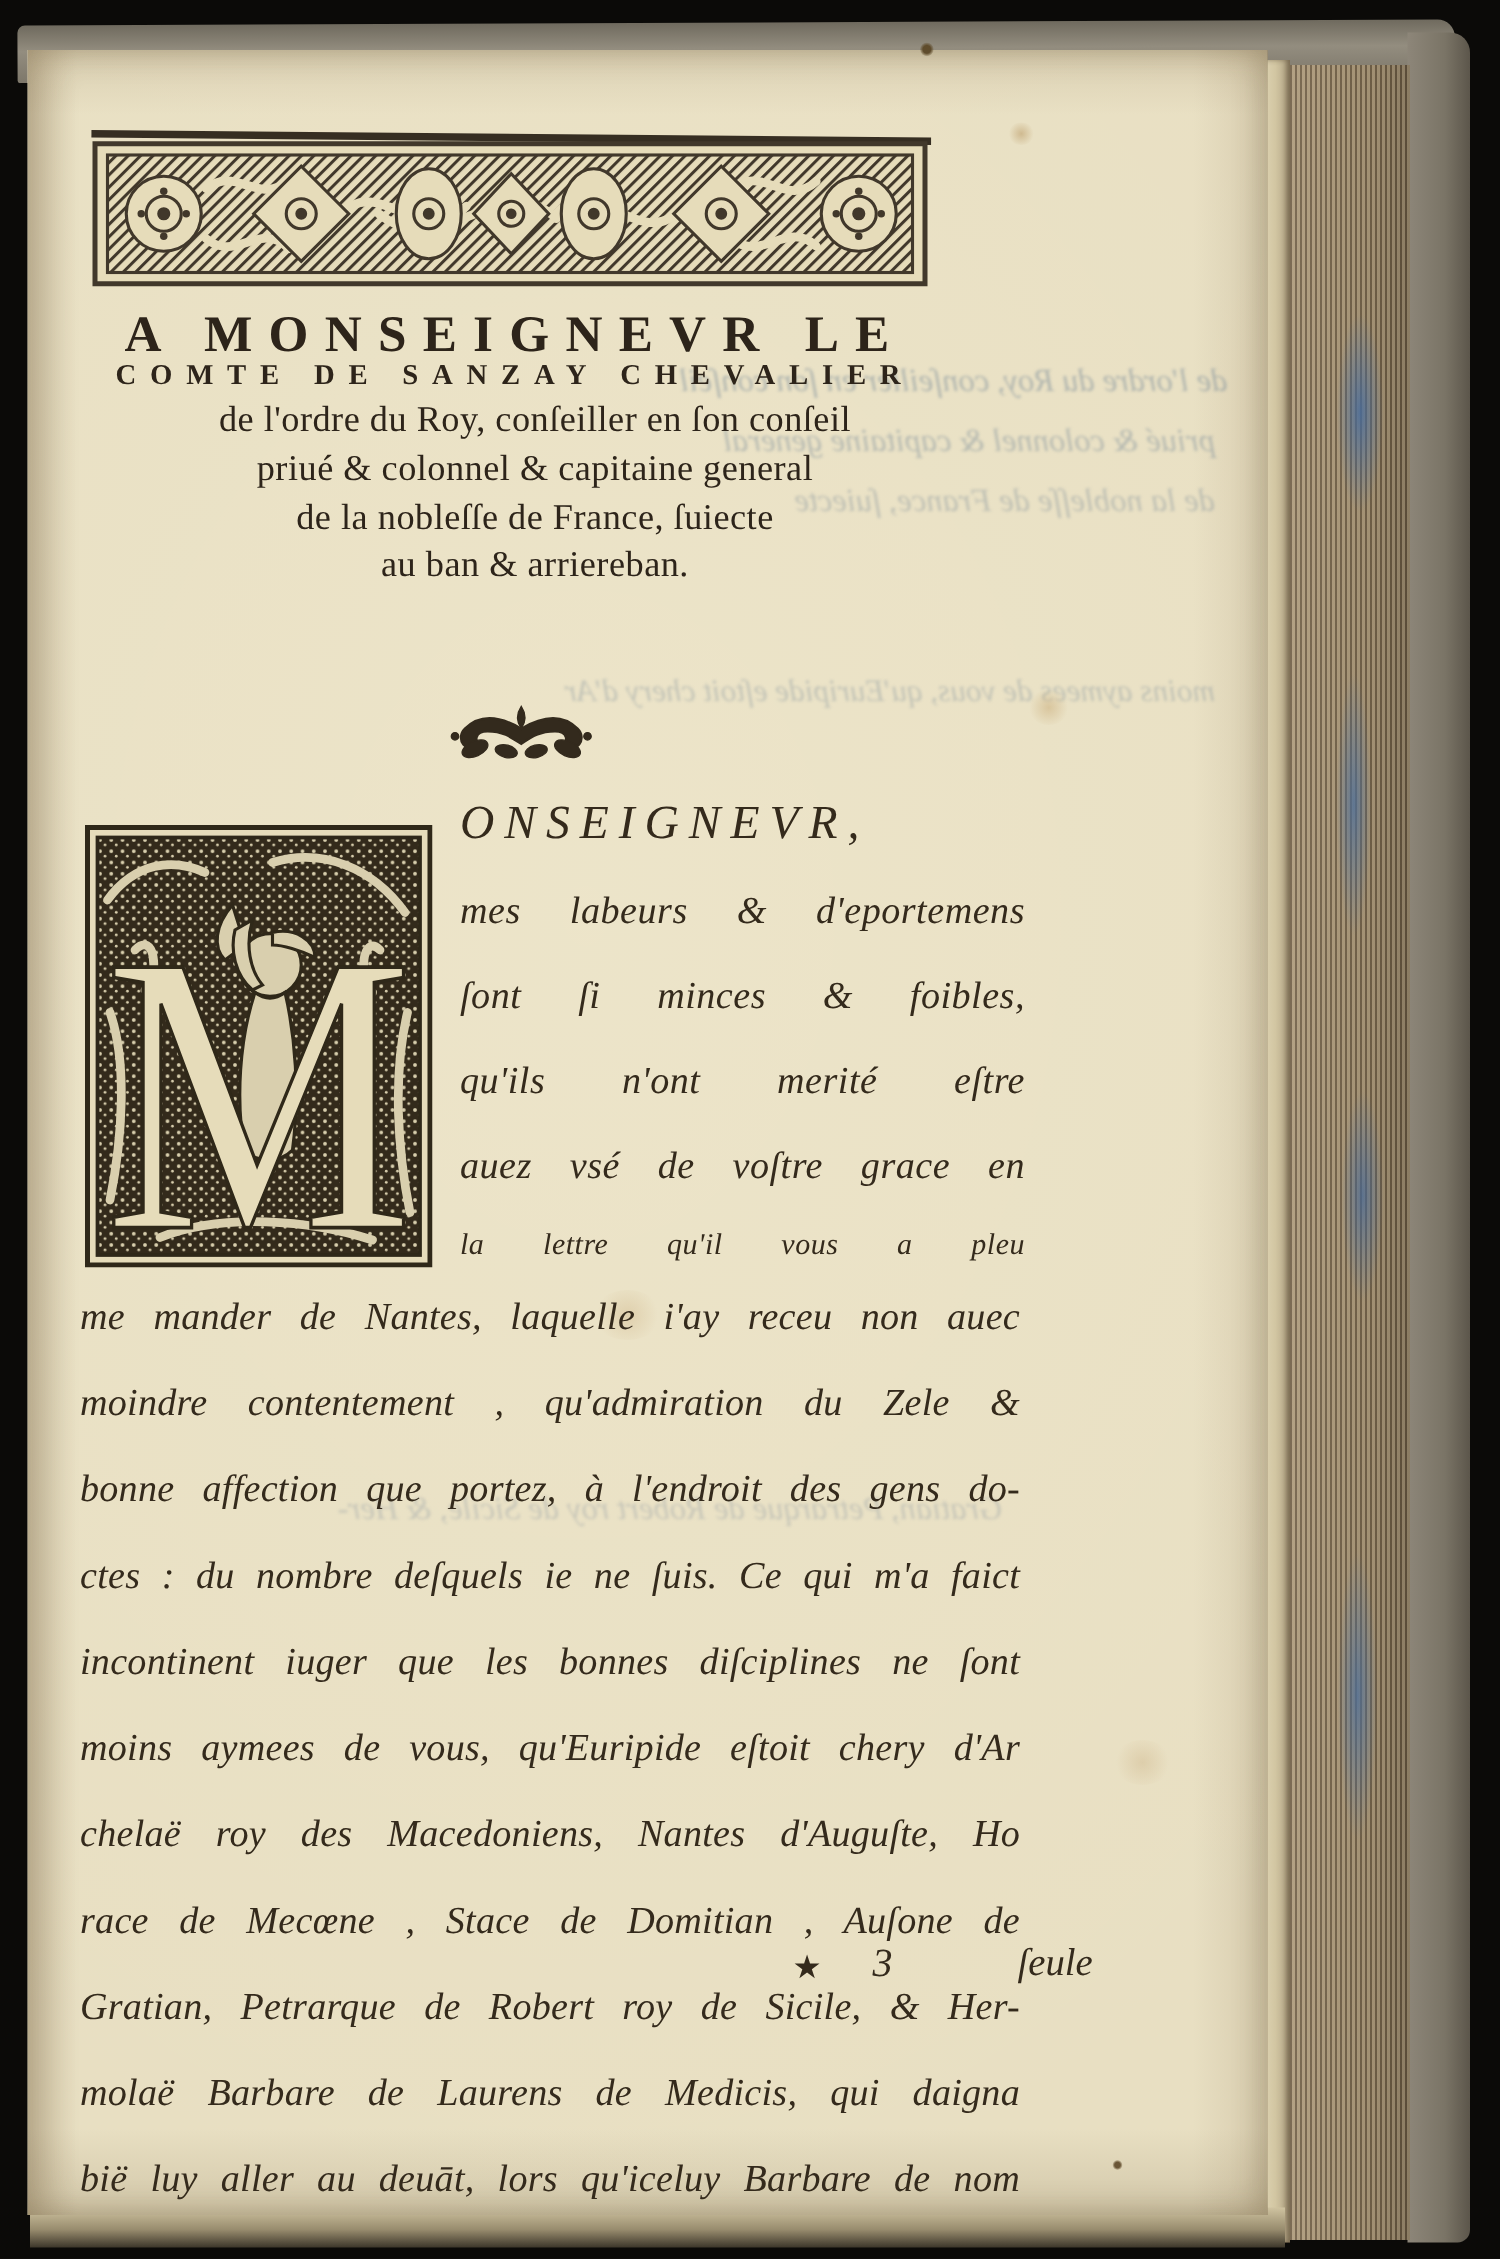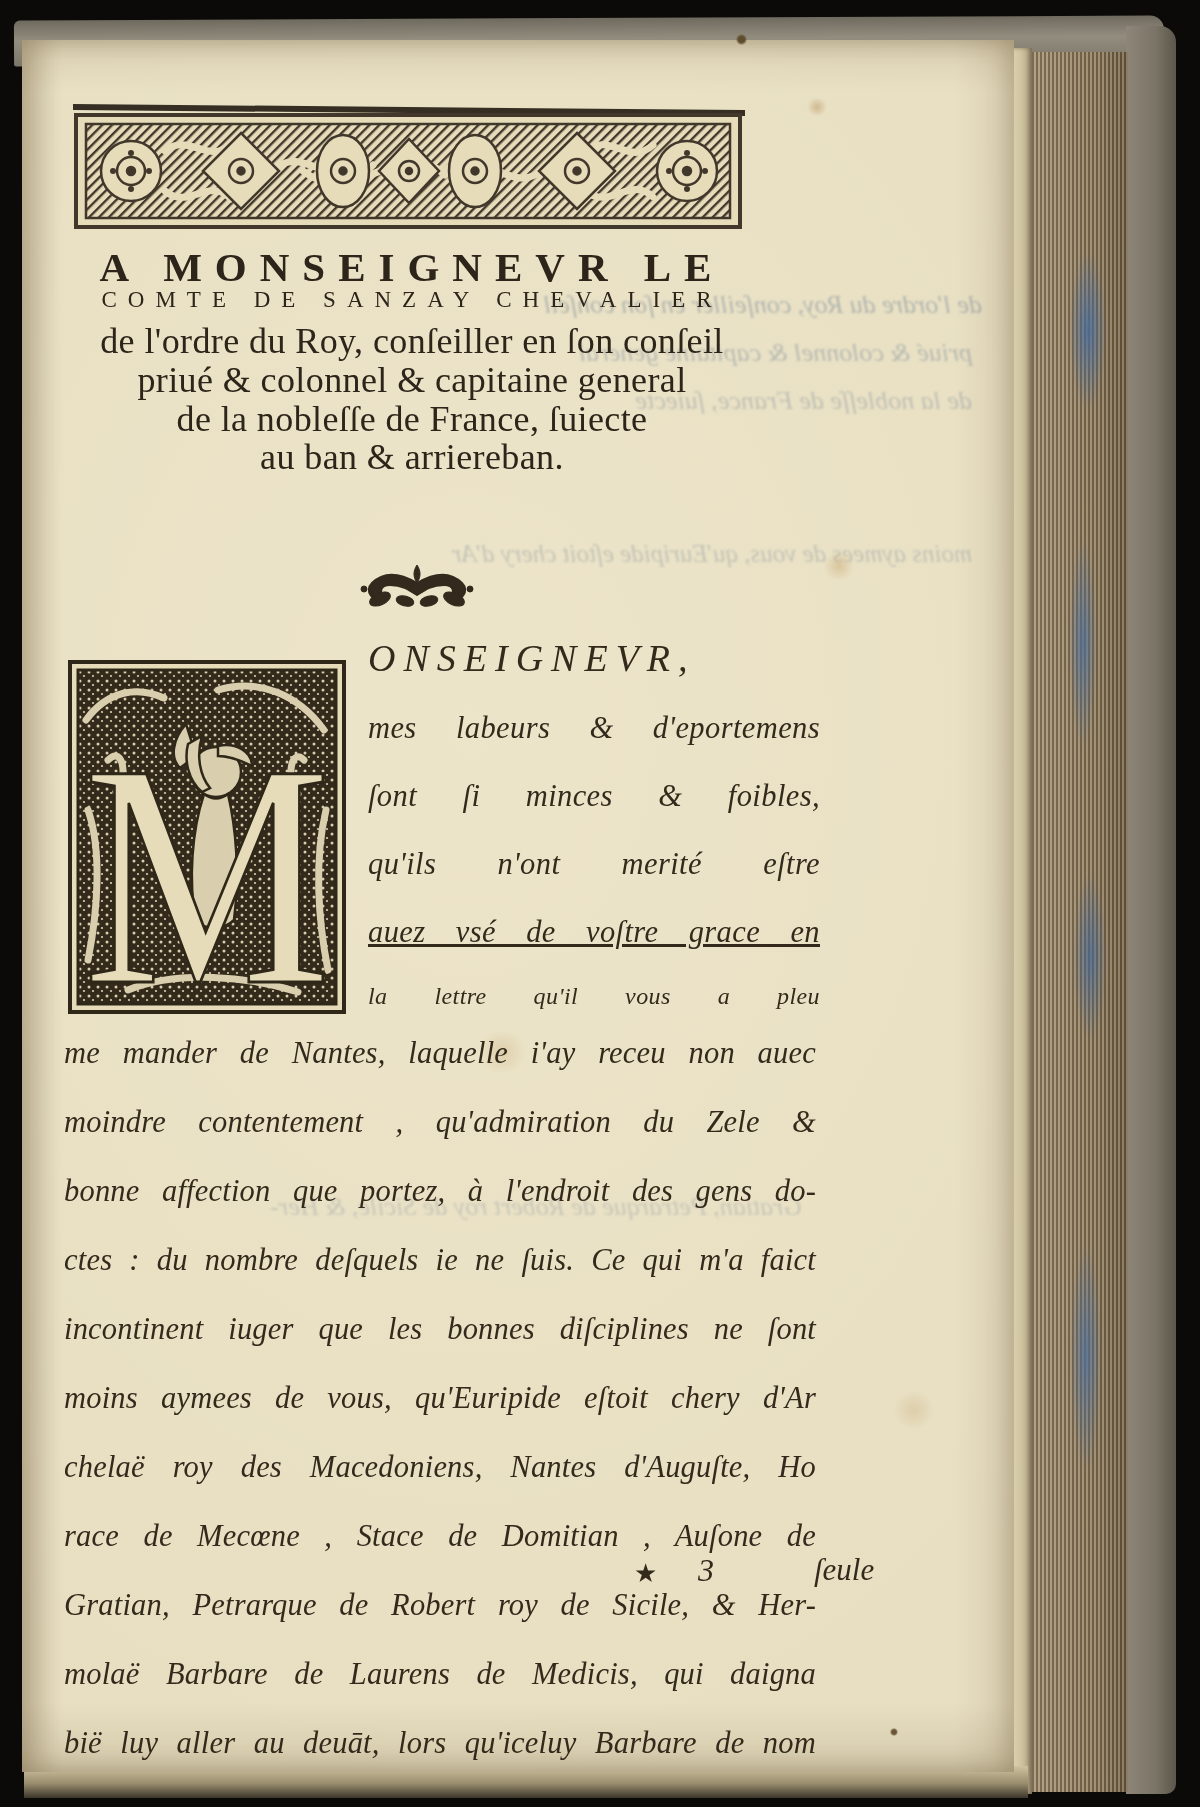--- a/index.html
+++ b/index.html
@@ -45,23 +45,23 @@
 
   
   .headband{position:absolute;left:51px;top:63px;width:672px;height:129px;}
   .fleuron{position:absolute;left:328px;top:519px;width:134px;height:56px;}
   .dropcap{position:absolute;left:46px;top:620px;width:278px;height:354px;}
 
   
   .heading-block{position:absolute;left:0;top:0;width:780px;text-align:center;color:#2d241a;}
   .h-line1{position:absolute;left:0;top:203px;width:780px;font-size:41px;font-weight:bold;
            letter-spacing:13px;}
-  .h-line2{position:absolute;left:0;top:247px;width:780px;font-size:23px;font-weight:normal;
+  .h-line2{position:absolute;left:0;top:247px;width:780px;font-size:23px;font-weight:bold;
            letter-spacing:11px;}
-  .h-sub{position:absolute;left:0;width:780px;font-size:36px;letter-spacing:.4px;}
+  .h-sub{position:absolute;left:16px;width:780px;font-size:29px;letter-spacing:.4px;}
 
   .opening-word{position:absolute;left:346px;top:596px;width:456px;font-size:38px;font-style:italic;
            letter-spacing:8px;color:#342a1c;white-space:nowrap;}
   .indent-block{position:absolute;left:346px;top:648px;width:452px;color:#342a1c;}
   .indent-block .bl{height:47px;font-size:30.5px;font-style:italic;letter-spacing:.4px;
            word-spacing:3px;text-align:justify;text-align-last:justify;white-space:nowrap... }
   .indent-block .bl{white-space:normal;overflow:visible;}
   .full-block{position:absolute;left:42px;top:973px;width:752px;color:#342a1c;}
   .full-block .bl{height:48px;font-size:30.5px;font-style:italic;letter-spacing:.2px;
            text-align:justify;text-align-last:justify;}
@@ -208,21 +208,21 @@
       </g>
 
       <text x="139" y="322" text-anchor="middle" font-family="Liberation Serif, DejaVu Serif, serif" font-size="318" textLength="248" lengthAdjust="spacingAndGlyphs" fill="#e6dcba" stroke="#2f2819" stroke-width="3">M</text>
     </svg>
 
     <div class="opening-word">ONSEIGNEVR,</div>
     <div class="indent-block">
       <div class="bl" style="height:47px;font-size:30.5px;font-style:italic;text-align:justify;text-align-last:justify;">mes labeurs &amp; d'eportemens</div>
       <div class="bl" style="height:47px;font-size:30.5px;font-style:italic;text-align:justify;text-align-last:justify;">ſont ſi minces &amp; foibles,</div>
       <div class="bl" style="height:47px;font-size:30.5px;font-style:italic;text-align:justify;text-align-last:justify;">qu'ils n'ont merité eſtre</div>
-      <div class="bl" style="height:47px;font-size:30.5px;font-style:italic;text-align:justify;text-align-last:justify;text-decoration:underline;">auez vsé de voſtre grace en</div>
+      <div class="bl" style="height:47px;font-size:30.5px;font-style:italic;text-align:justify;text-align-last:justify;">auez vsé de voſtre grace en</div>
       <div class="bl" style="height:47px;font-size:24px;font-style:italic;text-align:justify;text-align-last:justify;">la lettre qu'il vous a pleu</div>
     </div>
 
     <div class="full-block">
       <div class="bl">me mander de Nantes, laquelle i'ay receu non auec</div>
       <div class="bl">moindre contentement , qu'admiration du Zele &amp;</div>
       <div class="bl">bonne affection que portez, à l'endroit des gens do-</div>
       <div class="bl">ctes : du nombre deſquels ie ne ſuis. Ce qui m'a faict</div>
       <div class="bl">incontinent iuger que les bonnes diſciplines ne ſont</div>
       <div class="bl">moins aymees de vous, qu'Euripide eſtoit chery d'Ar</div>

